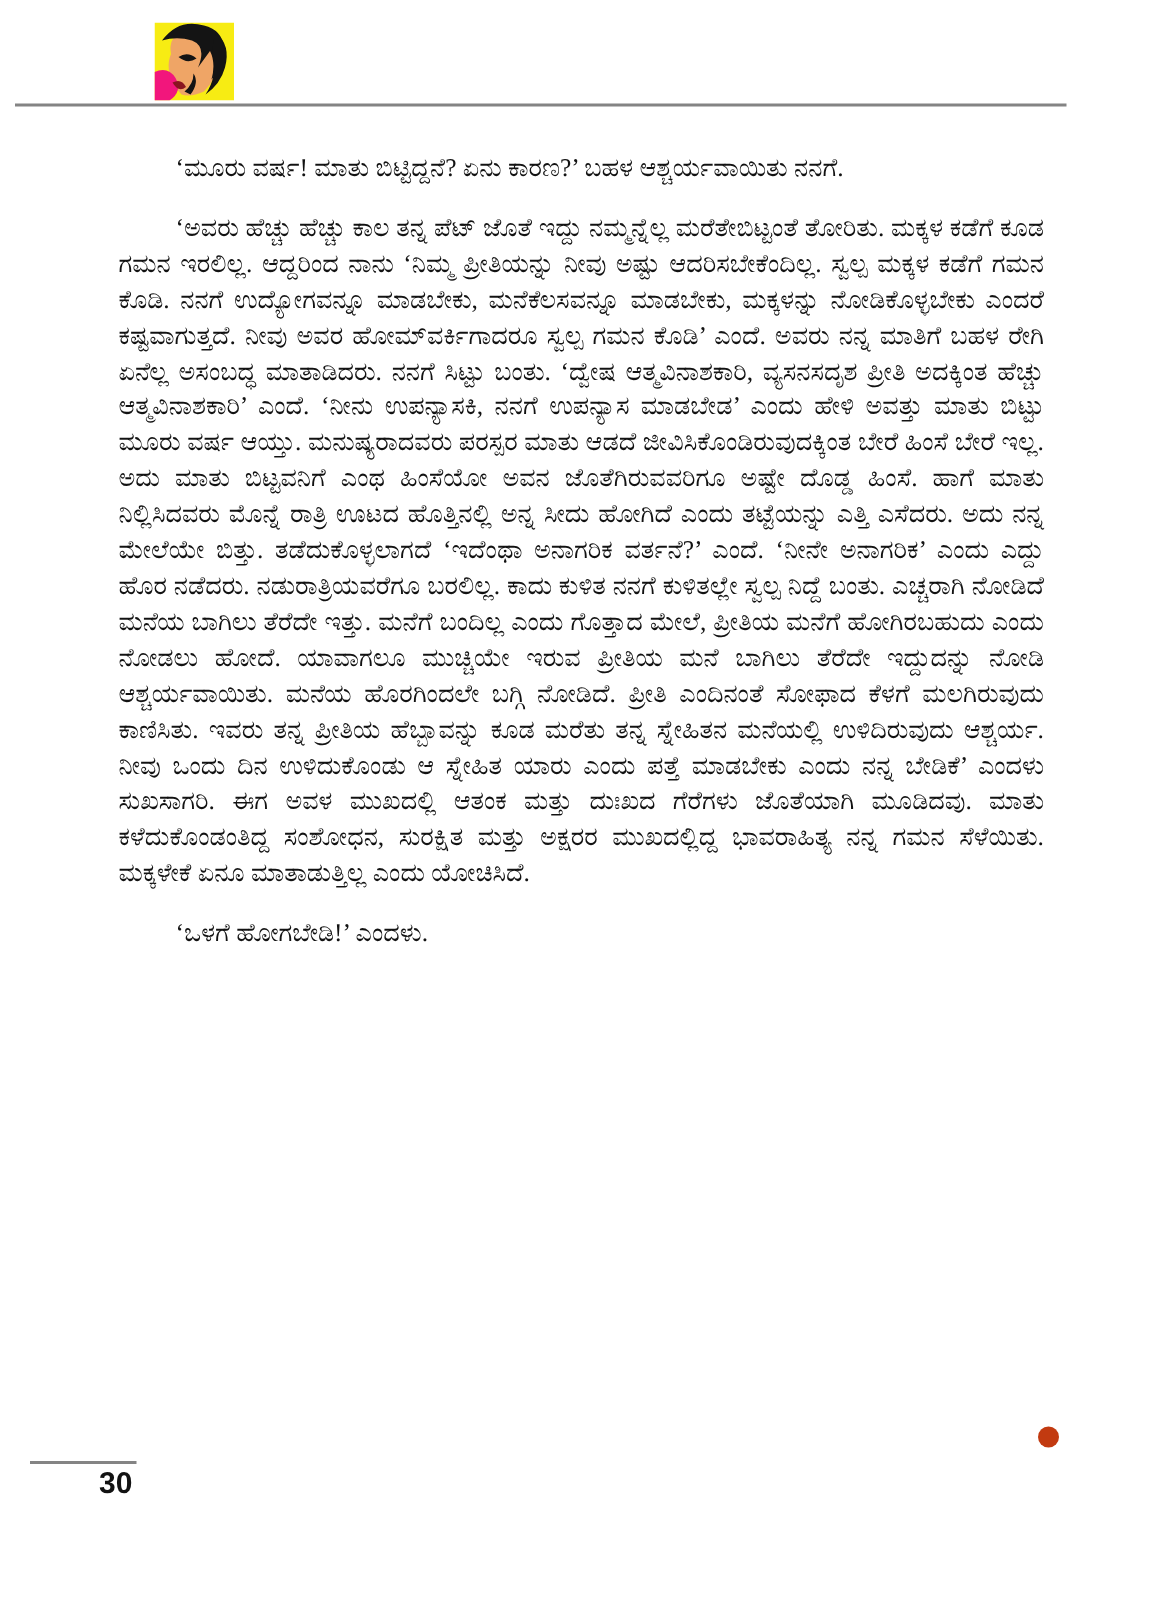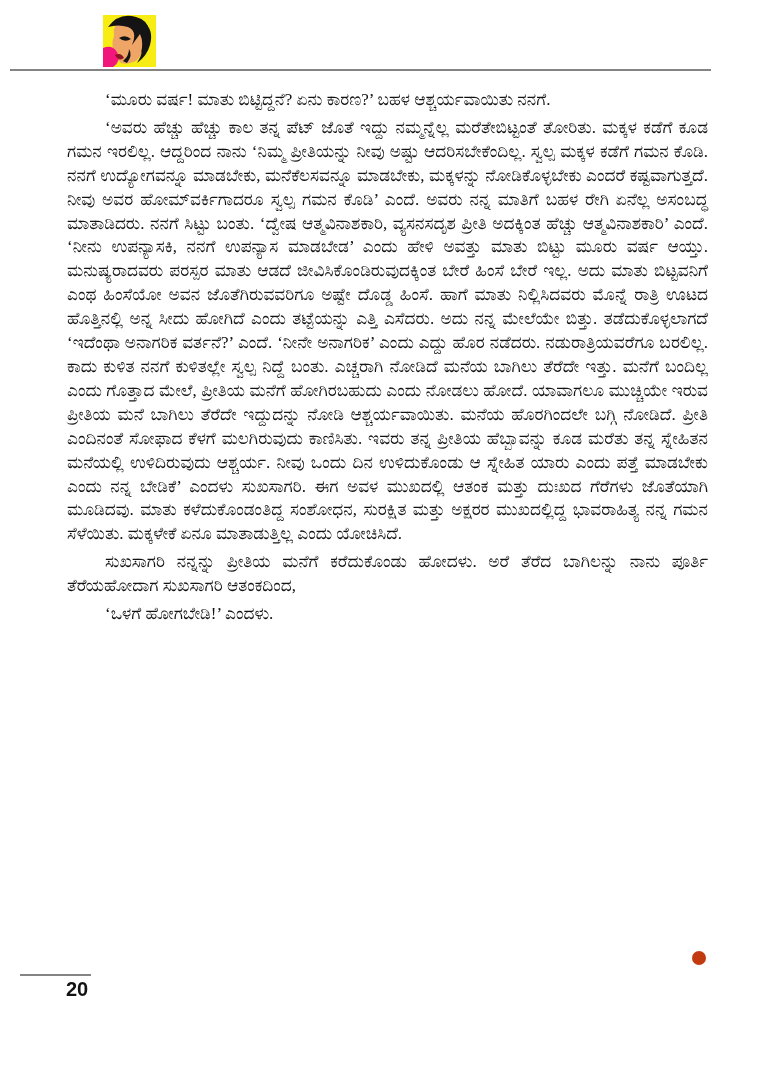--- a/index.html
+++ b/index.html
@@ -23,21 +23,21 @@
     background: #848484;
   }
   .text-block {
     position: absolute; left: 63px; top: 84px;
     width: 649px;
     font-size: 17px; line-height: 23.9px;
     color: #121212;
     text-align: justify;
   }
   .para {
-    margin: 4px;
+    margin: 16px;
     text-indent: 38px;
   }
   .end-marker {
     position: absolute; left: 692px; top: 951px;
     width: 14px; height: 14px;
     border-radius: 50%;
     background: #c23a10;
   }
   .foot-rule {
     position: absolute; left: 20px; top: 974px;
@@ -75,22 +75,21 @@
 
       <path d="M12,40 Q18,37 21,43 Q16,47 12,40 Z" fill="#8a1420"></path>
     </svg>
   </div>
 
   <div class="top-rule" style="background: rgb(132, 132, 132);"></div>
 
   <div class="text-block">
     <p class="para">‘ಮೂರು ವರ್ಷ! ಮಾತು ಬಿಟ್ಟಿದ್ದನೆ? ಏನು ಕಾರಣ?’ ಬಹಳ ಆಶ್ಚರ್ಯವಾಯಿತು ನನಗೆ.</p>
     <p class="para">‘ಅವರು ಹೆಚ್ಚು ಹೆಚ್ಚು ಕಾಲ ತನ್ನ ಪೆಟ್ ಜೊತೆ ಇದ್ದು ನಮ್ಮನ್ನೆಲ್ಲ ಮರೆತೇಬಿಟ್ಟಂತೆ ತೋರಿತು. ಮಕ್ಕಳ ಕಡೆಗೆ ಕೂಡ ಗಮನ ಇರಲಿಲ್ಲ. ಆದ್ದರಿಂದ ನಾನು ‘ನಿಮ್ಮ ಪ್ರೀತಿಯನ್ನು ನೀವು ಅಷ್ಟು ಆದರಿಸಬೇಕೆಂದಿಲ್ಲ. ಸ್ವಲ್ಪ ಮಕ್ಕಳ ಕಡೆಗೆ ಗಮನ ಕೊಡಿ. ನನಗೆ ಉದ್ಯೋಗವನ್ನೂ ಮಾಡಬೇಕು, ಮನೆಕೆಲಸವನ್ನೂ ಮಾಡಬೇಕು, ಮಕ್ಕಳನ್ನು ನೋಡಿಕೊಳ್ಳಬೇಕು ಎಂದರೆ ಕಷ್ಟವಾಗುತ್ತದೆ. ನೀವು ಅವರ ಹೋಮ್‌ವರ್ಕಿಗಾದರೂ ಸ್ವಲ್ಪ ಗಮನ ಕೊಡಿ’ ಎಂದೆ. ಅವರು ನನ್ನ ಮಾತಿಗೆ ಬಹಳ ರೇಗಿ ಏನೆಲ್ಲ ಅಸಂಬದ್ಧ ಮಾತಾಡಿದರು. ನನಗೆ ಸಿಟ್ಟು ಬಂತು. ‘ದ್ವೇಷ ಆತ್ಮವಿನಾಶಕಾರಿ, ವ್ಯಸನಸದೃಶ ಪ್ರೀತಿ ಅದಕ್ಕಿಂತ ಹೆಚ್ಚು ಆತ್ಮವಿನಾಶಕಾರಿ’ ಎಂದೆ. ‘ನೀನು ಉಪನ್ಯಾಸಕಿ, ನನಗೆ ಉಪನ್ಯಾಸ ಮಾಡಬೇಡ’ ಎಂದು ಹೇಳಿ ಅವತ್ತು ಮಾತು ಬಿಟ್ಟು ಮೂರು ವರ್ಷ ಆಯ್ತು. ಮನುಷ್ಯರಾದವರು ಪರಸ್ಪರ ಮಾತು ಆಡದೆ ಜೀವಿಸಿಕೊಂಡಿರುವುದಕ್ಕಿಂತ ಬೇರೆ ಹಿಂಸೆ ಬೇರೆ ಇಲ್ಲ. ಅದು ಮಾತು ಬಿಟ್ಟವನಿಗೆ ಎಂಥ ಹಿಂಸೆಯೋ ಅವನ ಜೊತೆಗಿರುವವರಿಗೂ ಅಷ್ಟೇ ದೊಡ್ಡ ಹಿಂಸೆ. ಹಾಗೆ ಮಾತು ನಿಲ್ಲಿಸಿದವರು ಮೊನ್ನೆ ರಾತ್ರಿ ಊಟದ ಹೊತ್ತಿನಲ್ಲಿ ಅನ್ನ ಸೀದು ಹೋಗಿದೆ ಎಂದು ತಟ್ಟೆಯನ್ನು ಎತ್ತಿ ಎಸೆದರು. ಅದು ನನ್ನ ಮೇಲೆಯೇ ಬಿತ್ತು. ತಡೆದುಕೊಳ್ಳಲಾಗದೆ ‘ಇದೆಂಥಾ ಅನಾಗರಿಕ ವರ್ತನೆ?’ ಎಂದೆ. ‘ನೀನೇ ಅನಾಗರಿಕ’ ಎಂದು ಎದ್ದು ಹೊರ ನಡೆದರು. ನಡುರಾತ್ರಿಯವರೆಗೂ ಬರಲಿಲ್ಲ. ಕಾದು ಕುಳಿತ ನನಗೆ ಕುಳಿತಲ್ಲೇ ಸ್ವಲ್ಪ ನಿದ್ದೆ ಬಂತು. ಎಚ್ಚರಾಗಿ ನೋಡಿದೆ ಮನೆಯ ಬಾಗಿಲು ತೆರೆದೇ ಇತ್ತು. ಮನೆಗೆ ಬಂದಿಲ್ಲ ಎಂದು ಗೊತ್ತಾದ ಮೇಲೆ, ಪ್ರೀತಿಯ ಮನೆಗೆ ಹೋಗಿರಬಹುದು ಎಂದು ನೋಡಲು ಹೋದೆ. ಯಾವಾಗಲೂ ಮುಚ್ಚಿಯೇ ಇರುವ ಪ್ರೀತಿಯ ಮನೆ ಬಾಗಿಲು ತೆರೆದೇ ಇದ್ದುದನ್ನು ನೋಡಿ ಆಶ್ಚರ್ಯವಾಯಿತು. ಮನೆಯ ಹೊರಗಿಂದಲೇ ಬಗ್ಗಿ ನೋಡಿದೆ. ಪ್ರೀತಿ ಎಂದಿನಂತೆ ಸೋಫಾದ ಕೆಳಗೆ ಮಲಗಿರುವುದು ಕಾಣಿಸಿತು. ಇವರು ತನ್ನ ಪ್ರೀತಿಯ ಹೆಬ್ಬಾವನ್ನು ಕೂಡ ಮರೆತು ತನ್ನ ಸ್ನೇಹಿತನ ಮನೆಯಲ್ಲಿ ಉಳಿದಿರುವುದು ಆಶ್ಚರ್ಯ. ನೀವು ಒಂದು ದಿನ ಉಳಿದುಕೊಂಡು ಆ ಸ್ನೇಹಿತ ಯಾರು ಎಂದು ಪತ್ತೆ ಮಾಡಬೇಕು ಎಂದು ನನ್ನ ಬೇಡಿಕೆ’ ಎಂದಳು ಸುಖಸಾಗರಿ. ಈಗ ಅವಳ ಮುಖದಲ್ಲಿ ಆತಂಕ ಮತ್ತು ದುಃಖದ ಗೆರೆಗಳು ಜೊತೆಯಾಗಿ ಮೂಡಿದವು. ಮಾತು ಕಳೆದುಕೊಂಡಂತಿದ್ದ ಸಂಶೋಧನ, ಸುರಕ್ಷಿತ ಮತ್ತು ಅಕ್ಷರರ ಮುಖದಲ್ಲಿದ್ದ ಭಾವರಾಹಿತ್ಯ ನನ್ನ ಗಮನ ಸೆಳೆಯಿತು. ಮಕ್ಕಳೇಕೆ ಏನೂ ಮಾತಾಡುತ್ತಿಲ್ಲ ಎಂದು ಯೋಚಿಸಿದೆ.</p>
-    <p class="para">ಸುಖಸಾಗರಿ ನನ್ನನ್ನು ಪ್ರೀತಿಯ ಮನೆಗೆ ಕರೆದುಕೊಂಡು ಹೋದಳು. ಅರೆ ತೆರೆದ ಬಾಗಿಲನ್ನು ನಾನು ಪೂರ್ತಿ ತೆರೆಯಹೋದಾಗ ಸುಖಸಾಗರಿ ಆತಂಕದಿಂದ,</p>
     <p class="para">‘ಒಳಗೆ ಹೋಗಬೇಡಿ!’ ಎಂದಳು.</p>
   </div>
 
   <div class="end-marker" style="background: rgb(194, 58, 16);"></div>
 
   <div class="foot-rule" style="background: rgb(132, 132, 132);"></div>
-  <div class="page-number">20</div>
+  <div class="page-number">30</div>
 
 </div>
 
 </body></html>

